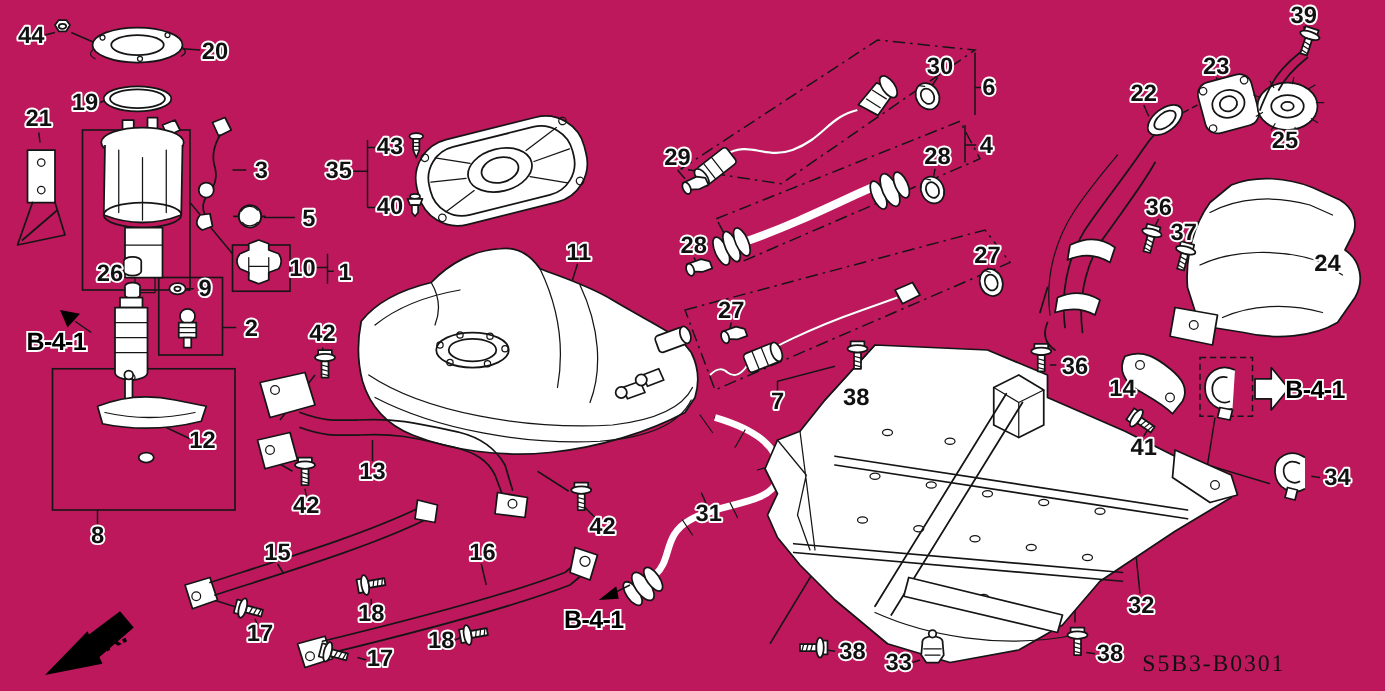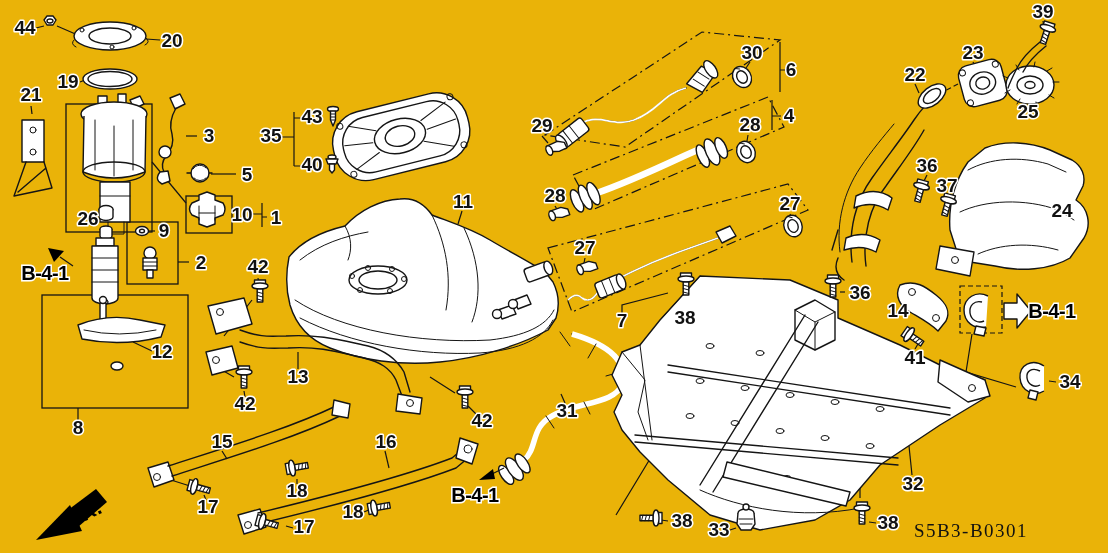--- a/index.html
+++ b/index.html
@@ -1,16 +1,16 @@
 <!DOCTYPE html>
 <html><head>
 <meta charset="utf-8">
 <style>
   html,body{margin:0;padding:0;background:#e8e8e8;}
-  .stage{position:relative;width:1108px;height:553px;background:#eab308;overflow:hidden;
+  .stage{position:relative;width:1108px;height:553px;background:#be185d;overflow:hidden;
          font-family:"Liberation Sans",sans-serif;}
   svg{display:block}
   .lbl{font:700 19px "Liberation Sans",sans-serif;fill:#111;paint-order:stroke;stroke:#fff;stroke-width:3px;stroke-linejoin:round;}
   .ref{font:800 20px "Liberation Sans",sans-serif;fill:#000;letter-spacing:-0.5px;paint-order:stroke;stroke:#fff;stroke-width:3px;}
   .fr{font:800 21px "Liberation Sans",sans-serif;fill:#000;}
   .code{font:400 19px "Liberation Serif",serif;fill:#111;letter-spacing:1.5px;}
   .ln{stroke:#151515;stroke-width:1.2;fill:none;}
   .art{stroke:#151515;fill:none;stroke-width:1.4;stroke-linejoin:round;stroke-linecap:round;}
   .artw{stroke:#151515;fill:#fff;stroke-width:1.4;stroke-linejoin:round;}
   .thin{stroke-width:1;}

